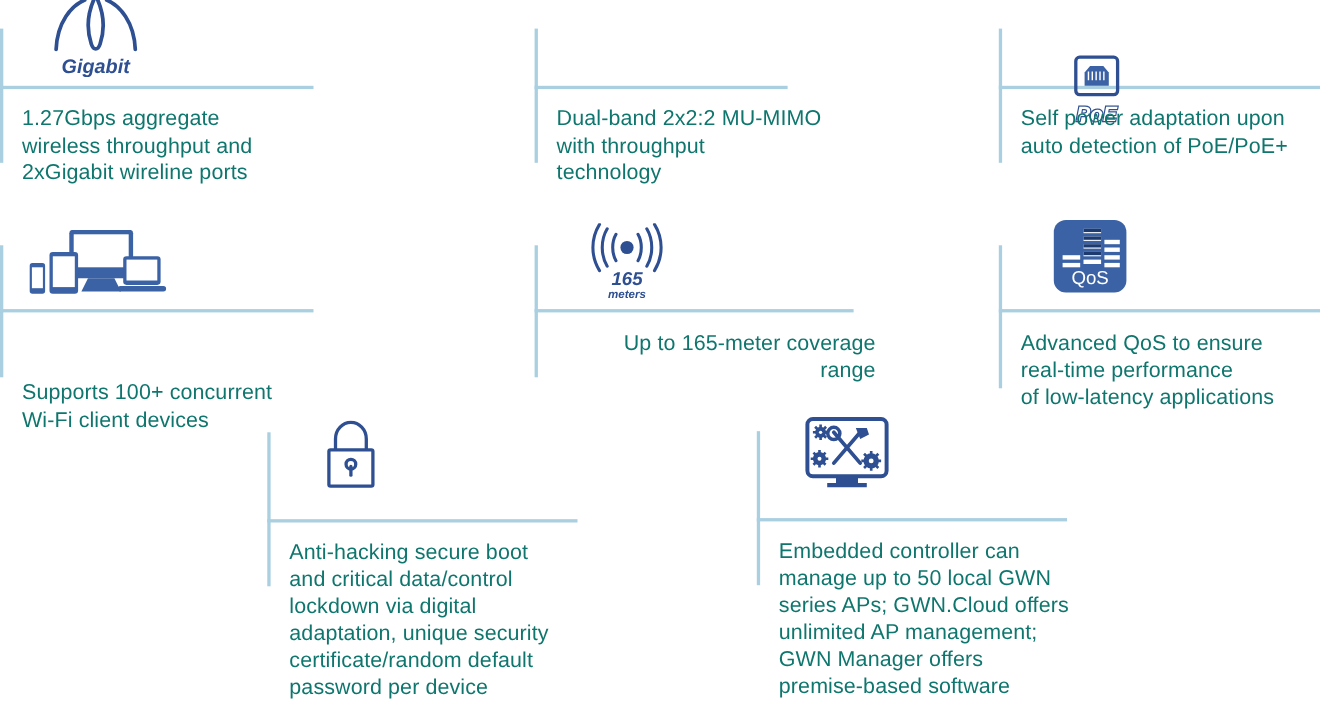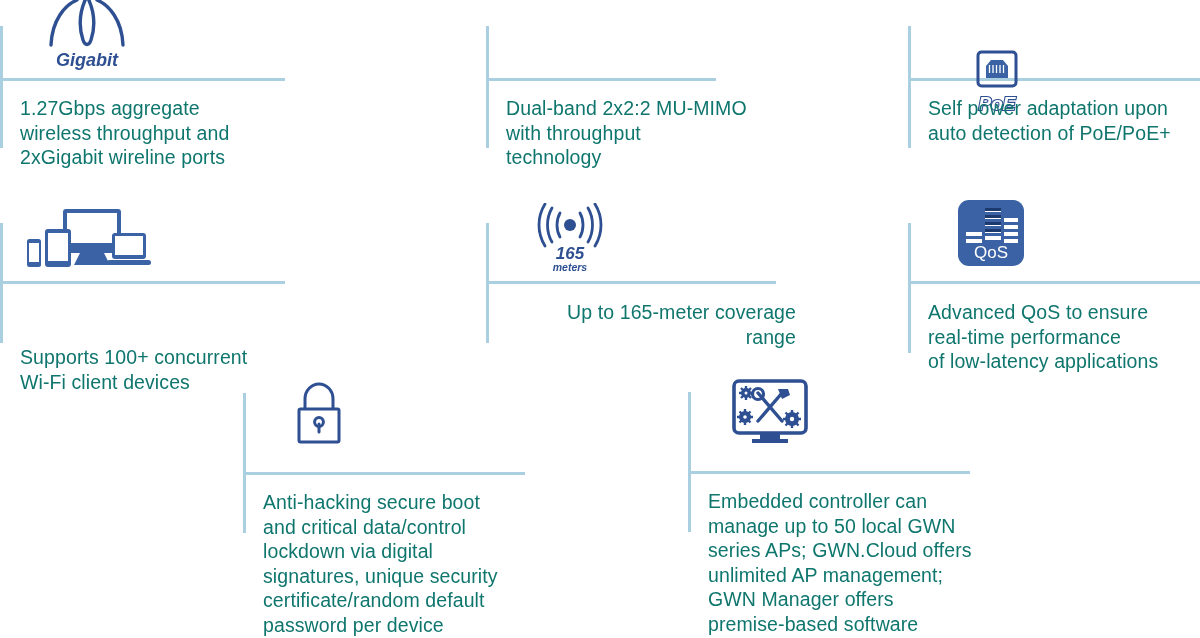--- a/index.html
+++ b/index.html
@@ -214,21 +214,21 @@
         <path d="M14 27 L14 17 C14 8.5 20.5 2 28 2 C35.5 2 42 8.5 42 17 L42 27" fill="none" stroke="#2e4f91" stroke-width="3"></path>
         <rect x="8" y="27" width="40" height="33" rx="1.5" fill="none" stroke="#2e4f91" stroke-width="3"></rect>
         <circle cx="28" cy="40" r="4.4" fill="none" stroke="#2e4f91" stroke-width="3"></circle>
         <path d="M28 42 L28 50" stroke="#2e4f91" stroke-width="3" stroke-linecap="round"></path>
       </svg>
     </div>
 
     <div class="desc" style="left:20px; top:97px; width:285px;">Anti-hacking secure boot
 and critical data/control
 lockdown via digital
-signatures, unique security
+adaptation, unique security
 certificate/random default
 password per device</div>
   </div>
 
   <div class="cell" style="left:688px; top:392px; width:300px; height:245px;">
     <div class="vrule" style="height:140px;"></div>
     <div class="hrule" style="top:79px; width:282px;"></div>
 
     <div class="icon-wrap" style="left:42px; top:-13px; width:80px; height:68px;">
       <svg width="80" height="68" viewBox="0 0 80 68">

